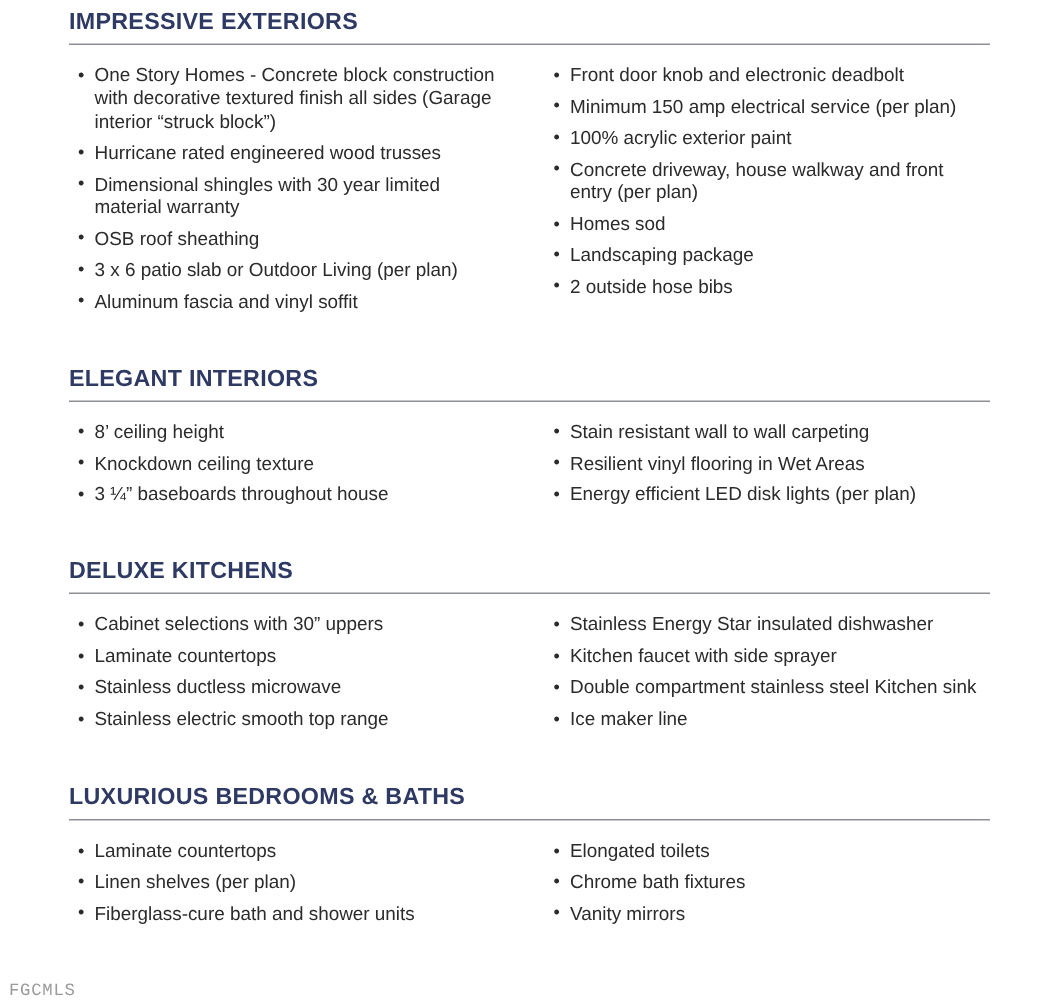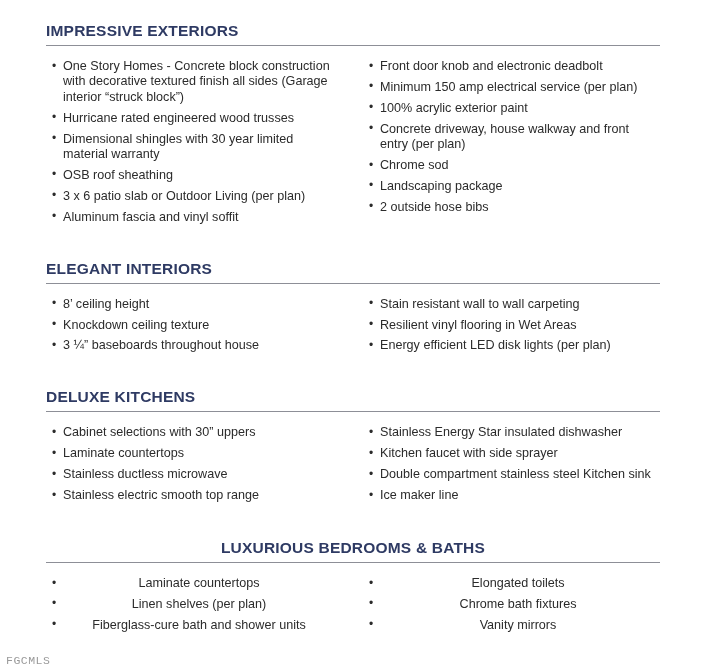--- a/index.html
+++ b/index.html
@@ -63,24 +63,24 @@
     color: #2b2b2b;
   }
   ul.bullets li::before {
     content: "\2022";
     position: absolute;
     left: 2px;
     top: -0.5px;
     font-size: 12px;
     color: #2b2b2b;
   }
-  .sec-exteriors { padding-top: 22px; }
+  .sec-exteriors { padding-top: 6px; }
   .sec-interiors { padding-top: 29px; }
   .sec-kitchens  { padding-top: 29px; }
-  .sec-baths     { padding-top: 30px; text-align: center; }
+  .sec-baths     { padding-top: 30px; }
 
   .watermark {
     position: absolute;
     left: 6px;
     bottom: 4px;
     font-size: 11.5px;
     color: #9a9a9a;
     letter-spacing: 0.5px;
     font-family: Liberation Mono, monospace;
   }
@@ -102,21 +102,21 @@
           <li>3 x 6 patio slab or Outdoor Living (per plan)</li>
           <li>Aluminum fascia and vinyl soffit</li>
         </ul>
       </div>
       <div class="col right">
         <ul class="bullets">
           <li>Front door knob and electronic deadbolt</li>
           <li>Minimum 150 amp electrical service (per plan)</li>
           <li>100% acrylic exterior paint</li>
           <li>Concrete driveway, house walkway and front entry (per plan)</li>
-          <li>Chrome sod</li>
+          <li>Homes sod</li>
           <li>Landscaping package</li>
           <li>2 outside hose bibs</li>
         </ul>
       </div>
     </div>
   </div>
 
   <div class="section sec-interiors">
     <h2 class="section-title">ELEGANT INTERIORS</h2>
     <div class="cols">

